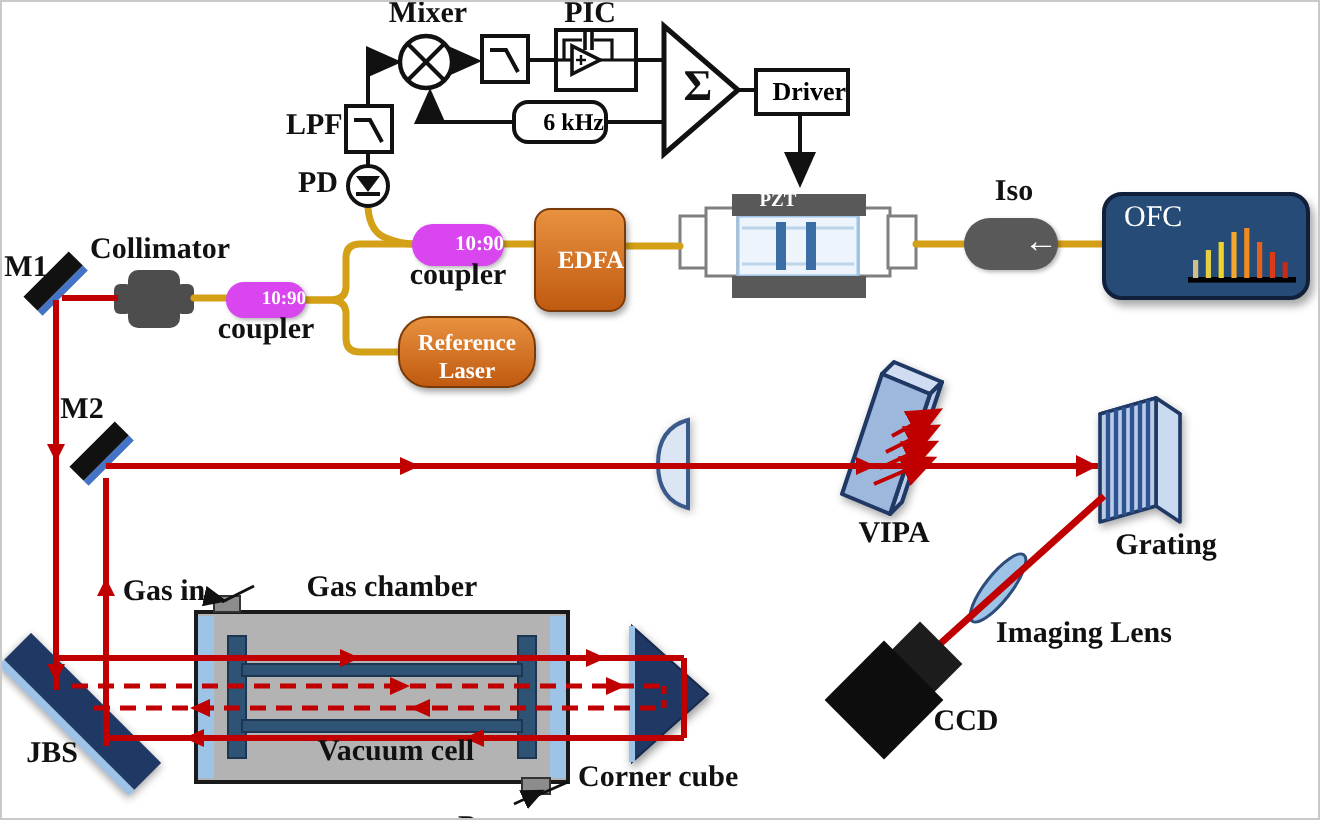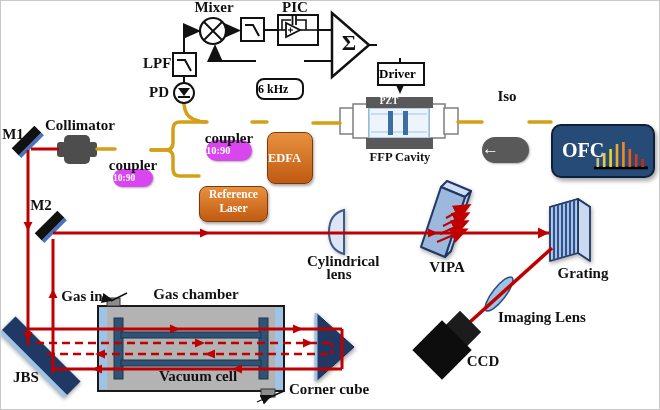--- a/index.html
+++ b/index.html
@@ -1,19 +1,19 @@
 <!DOCTYPE html>
 <html><head>
 <meta charset="utf-8">
 <style>
   html,body{margin:0;padding:0;background:#fff;}
   #stage{position:relative;width:660px;height:410px;background:#fff;overflow:hidden;
          font-family:"Liberation Serif",serif;border:1px solid #c9c9c9;box-sizing:border-box;}
   #stage svg.layer{position:absolute;left:0;top:0;z-index:1;}
-  .box{position:absolute;z-index:2;box-sizing:border-box;display:flex;align-items:center;justify-content:flex-start;margin-top:28px;}
+  .box{position:absolute;z-index:2;box-sizing:border-box;display:flex;align-items:center;justify-content:flex-end;}
   .lbl{position:absolute;z-index:3;font-family:"Liberation Serif",serif;font-weight:bold;
        color:#111;text-align:center;white-space:nowrap;font-size:15px;line-height:13px;}
   .outline{border:2px solid #111;background:#fff;font-weight:bold;font-size:13px;}
   .orange{background:linear-gradient(#e8913f,#c05a10);border:1.5px solid #7a3b0a;border-radius:8px;
           color:#fff;font-weight:bold;box-shadow:1px 2px 3px rgba(0,0,0,.35);}
   .pill{background:#d946ef;border-radius:12px;color:#fff;font-weight:bold;
         box-shadow:1px 1px 2px rgba(0,0,0,.3);}
   .navybox{background:#274b77;border:2.5px solid #10203a;border-radius:10px;color:#fff;
            box-shadow:2px 3px 4px rgba(0,0,0,.35);}
 </style>
@@ -232,69 +232,64 @@
     </div>
 
 <div class="box outline" style="left:255px;top:49px;width:48px;height:22px;border-radius:8px;font-size:12px;">
       <span>6 kHz</span>
     </div>
 
 <div class="box orange" style="left:266px;top:103px;width:46px;height:52px;font-size:12.5px;">
       <span>EDFA</span>
     </div>
 
-<div class="box orange" style="left:198px;top:157px;width:69px;height:36px;flex-direction:column;font-size:11.5px;line-height:14px;">
+<div class="box orange" style="left:198px;top:157px;width:69px;height:36px;flex-direction:column;font-size:11.5px;line-height:14px;border-radius:15px;">
   <span>Reference</span>
   <span>Laser</span>
 </div>
 
 <div class="box pill" style="left:205px;top:111px;width:46px;height:21px;font-size:10.5px;">
       <span>10:90</span>
     </div>
 
 <div class="box pill" style="left:112px;top:140px;width:40px;height:18px;font-size:9.5px;border-radius:9px;">
       <span>10:90</span>
     </div>
 
 <div class="box pill" style="left:481px;top:108px;width:47px;height:26px;border-radius:13px;background:#595959;font-size:17px;">
       <span style="margin-top:-3px;">←</span>
     </div>
 
 <div class="box navybox" style="left:550px;top:95px;width:104px;height:54px;">
-  <span style="position:absolute;left:9px;top:13px;font-size:20px;font-weight:bold;">OFC</span>
+  <span style="position:absolute;left:9px;top:3px;font-size:15px;font-weight:normal;">OFC</span>
   <svg id="comb-svg" width="58" height="34" style="position:absolute;right:3px;bottom:5px;">
     <rect x="2" y="29.5" width="54" height="2.8" fill="#000"></rect>
   <rect x="4.5" y="21.0" width="2.6" height="9" fill="#cfc08a"></rect>
         <rect x="10.9" y="16.0" width="2.6" height="14" fill="#e5ce45"></rect>
         <rect x="17.3" y="12.0" width="2.6" height="18" fill="#f0d42e"></rect>
         <rect x="23.7" y="7.0" width="2.6" height="23" fill="#f4a72f"></rect>
         <rect x="30.1" y="5.0" width="2.6" height="25" fill="#f08b21"></rect>
         <rect x="36.5" y="12.0" width="2.6" height="18" fill="#e8611c"></rect>
         <rect x="42.9" y="17.0" width="2.6" height="13" fill="#da3a15"></rect>
         <rect x="49.3" y="22.0" width="2.6" height="8" fill="#c92a12"></rect>
       </svg>
 </div>
 
 <div class="lbl" style="left:191px;top:0px;width:44px;">Mixer</div>
 <div class="lbl" style="left:274px;top:0px;width:40px;">PIC</div>
 <div class="lbl" style="left:142px;top:56px;width:26px;text-align:right;">LPF</div>
 <div class="lbl" style="left:148px;top:85px;width:20px;text-align:right;">PD</div>
 <div class="lbl" style="left:334px;top:30px;width:28px;font-size:22px;line-height:24px;">Σ</div>
 <div class="lbl" style="left:365px;top:95px;width:46px;color:#fff;font-size:9.5px;line-height:11px;">PZT</div>
-<div class="lbl" style="left:356px;top:150px;width:86px;font-size:12.5px;">FFP Cavity</div>
 <div class="lbl" style="left:492px;top:89px;width:28px;">Iso</div>
 <div class="lbl" style="left:198px;top:131px;width:60px;">coupler</div>
 <div class="lbl" style="left:106px;top:158px;width:52px;">coupler</div>
 <div class="lbl" style="left:44px;top:118px;width:62px;">Collimator</div>
 <div class="lbl" style="left:1px;top:127px;width:22px;">M1</div>
 <div class="lbl" style="left:29px;top:198px;width:22px;">M2</div>
-<div class="lbl" style="left:306px;top:254px;width:64px;">
-  <div>Cylindrical</div>
-  <div>lens</div>
-</div>
 <div class="lbl" style="left:418px;top:260px;width:56px;">VIPA</div>
 <div class="lbl" style="left:552px;top:266px;width:60px;">Grating</div>
 <div class="lbl" style="left:497px;top:310px;width:84px;">Imaging Lens</div>
 <div class="lbl" style="left:462px;top:354px;width:40px;font-size:15px;">CCD</div>
 <div class="lbl" style="left:60px;top:289px;width:42px;">Gas in</div>
 <div class="lbl" style="left:150px;top:287px;width:90px;">Gas chamber</div>
 <div class="lbl" style="left:157px;top:369px;width:80px;">Vacuum cell</div>
 <div class="lbl" style="left:228px;top:407px;width:38px;">Pump</div>
 <div class="lbl" style="left:288px;top:382px;width:72px;">Corner cube</div>
 <div class="lbl" style="left:10px;top:370px;width:30px;">JBS</div>

